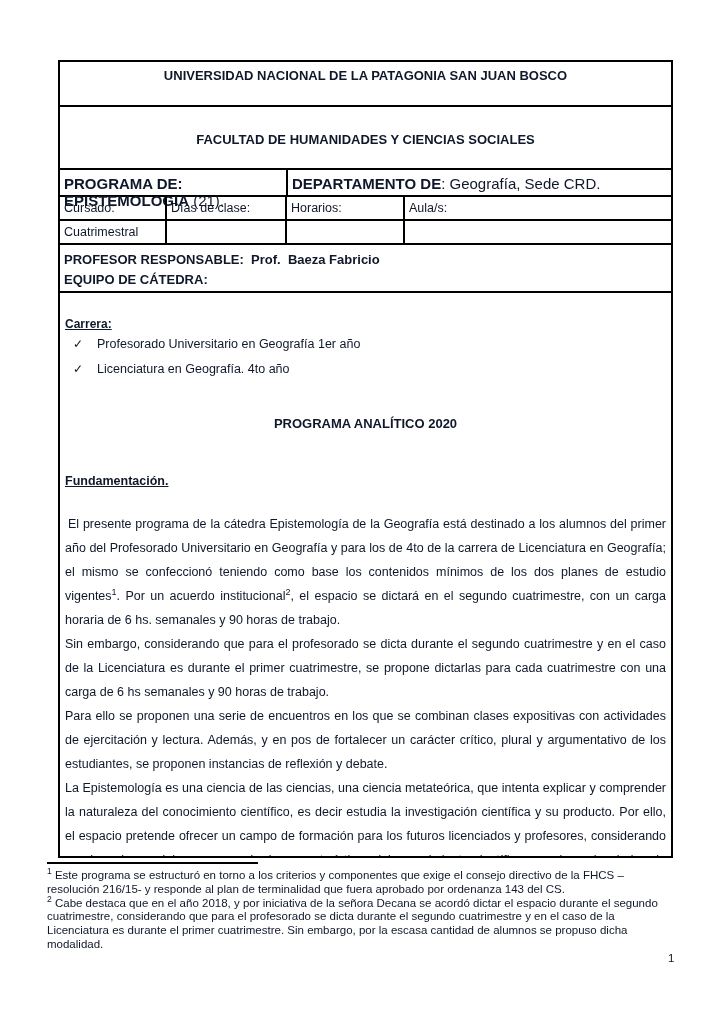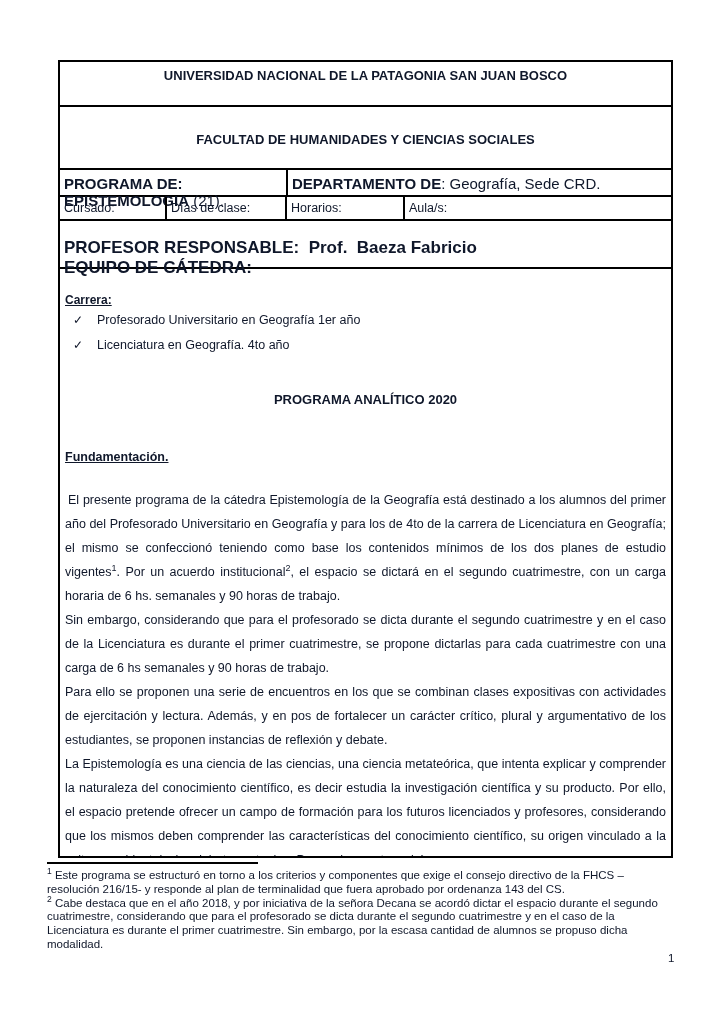--- a/index.html
+++ b/index.html
@@ -21,21 +21,21 @@
   .row-prog{height:27px;display:flex;font-size:15px;}
   .row-prog .cell{box-sizing:border-box;padding:5px 0 0 4px;}
   .cell-program{width:228px;border-right:2px solid #000;}
   .cell-dept{flex:1;}
   .row-fields,.row-values{height:24px;display:flex;font-size:12.5px;}
   .fcell{box-sizing:border-box;padding:4px 0 18px 4px;border-right:2px solid #000;}
   .fc1{width:107px;}
   .fc2{width:120px;}
   .fc3{width:118px;}
   .fc4{flex:1;border-right:none;}
-  .row-prof{height:48px;padding:17px 0 0 4px;font-size:17px;font-weight:bold;line-height:20px;}
+  .row-prof{height:48px;padding:5px 0 0 4px;font-size:13px;font-weight:bold;line-height:20px;}
   .content{flex:1 1 auto;overflow:hidden;padding:0 5px;box-sizing:border-box;}
   .carrera{margin-top:23px;font-size:12px;line-height:16px;font-weight:bold;text-decoration:underline;}
   .career-item{font-size:12.5px;line-height:25px;}
   .check{display:inline-block;width:14px;margin-left:8px;margin-right:10px;font-size:12px;}
   .title-center{margin-top:34px;text-align:center;font-size:13px;line-height:16px;font-weight:bold;}
   .section{margin-top:41px;font-size:12.5px;line-height:16px;font-weight:bold;text-decoration:underline;}
   .para{margin:0;font-size:12.5px;line-height:24px;text-align:justify;}
   .para-first{margin-top:23px;text-indent:3px;}
   .para sup{font-size:9px;line-height:0;}
   .footnotes{position:absolute;left:47px;top:862px;width:632px;font-size:11.5px;line-height:13.8px;}
@@ -68,20 +68,26 @@
       </div>
     </div>
 
     <div class="row row-fields">
       <div class="fcell fc1">Cursado:</div>
       <div class="fcell fc2">Días de clase:</div>
       <div class="fcell fc3">Horarios:</div>
       <div class="fcell fc4">Aula/s:</div>
     </div>
 
+    <div class="row row-values">
+      <div class="fcell fc1">Cuatrimestral</div>
+      <div class="fcell fc2"></div>
+      <div class="fcell fc3"></div>
+      <div class="fcell fc4"></div>
+    </div>
 
     <div class="row row-prof">
       <div class="pre">PROFESOR RESPONSABLE:  Prof.  Baeza Fabricio</div>
       <div>EQUIPO DE CÁTEDRA:</div>
     </div>
 
     <div class="content">
 
       <div class="carrera">Carrera:</div>
 

